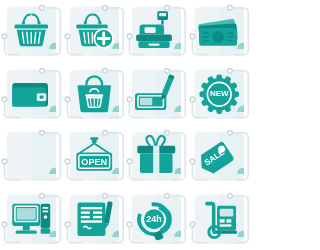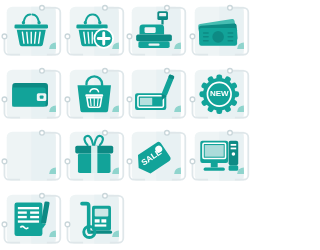--- a/index.html
+++ b/index.html
@@ -264,20 +264,42 @@
   <rect x="6" y="6" width="44" height="44" rx="5" ry="5" fill="#eef4f5"></rect>
   <rect x="28" y="6" width="22" height="44" fill="#e4eef0" opacity=".55"></rect>
   <path d="M44 44 h6 v-6 a6 6 0 0 1 -6 6 z" fill="#8fd4cd"></path>
   <path d="M50 44 v-6 a6 6 0 0 0 -6 6 z" fill="#8fd4cd"></path>
   <path d="M38 7 h12 a4 4 0 0 1 4 4 v34 a4 4 0 0 1 -4 4 h-8" fill="none" stroke="#dfe7ea" stroke-width="1.6"></path>
   <path d="M18 49 h-10 a4 4 0 0 1 -4 -4 v-12" fill="none" stroke="#dfe7ea" stroke-width="1.6"></path>
   <circle cx="37.6" cy="7" r="2.1" fill="#ffffff" stroke="#c9d6da" stroke-width="1.2"></circle>
   <circle cx="4" cy="32.6" r="2.1" fill="#ffffff" stroke="#c9d6da" stroke-width="1.2"></circle>
 
   <g>
+    <rect x="24.4" y="11" width="7.2" height="2.4" rx="1.2" fill="#12a399"></rect>
+    <circle cx="28" cy="14.6" r="2.2" fill="#12a399"></circle>
+    <path d="M28 16.6 L15 25 M28 16.6 L41 25" stroke="#12a399" stroke-width="1.6" fill="none"></path>
+    <rect x="12" y="24.6" width="32" height="16.4" rx="2.2" fill="#12a399"></rect>
+    <rect x="14.2" y="26.8" width="27.6" height="12" rx="1.4" fill="none" stroke="#ffffff" stroke-width="1.3"></rect>
+  </g>
+      <text class="lbl" x="28" y="35.6" text-anchor="middle" font-size="8.2" fill="#ffffff" transform="rotate(0 28 35.6)">OPEN</text>
+    </svg>
+    </div>
+    <div class="tile">
+      <svg viewBox="0 0 56 56" xmlns="http://www.w3.org/2000/svg">
+
+  <rect x="6" y="6" width="44" height="44" rx="5" ry="5" fill="#eef4f5"></rect>
+  <rect x="28" y="6" width="22" height="44" fill="#e4eef0" opacity=".55"></rect>
+  <path d="M44 44 h6 v-6 a6 6 0 0 1 -6 6 z" fill="#8fd4cd"></path>
+  <path d="M50 44 v-6 a6 6 0 0 0 -6 6 z" fill="#8fd4cd"></path>
+  <path d="M38 7 h12 a4 4 0 0 1 4 4 v34 a4 4 0 0 1 -4 4 h-8" fill="none" stroke="#dfe7ea" stroke-width="1.6"></path>
+  <path d="M18 49 h-10 a4 4 0 0 1 -4 -4 v-12" fill="none" stroke="#dfe7ea" stroke-width="1.6"></path>
+  <circle cx="37.6" cy="7" r="2.1" fill="#ffffff" stroke="#c9d6da" stroke-width="1.2"></circle>
+  <circle cx="4" cy="32.6" r="2.1" fill="#ffffff" stroke="#c9d6da" stroke-width="1.2"></circle>
+
+  <g>
     <path d="M22 18 q-5 -6 -1 -8 q4 -2 6 8" fill="none" stroke="#12a399" stroke-width="1.9" stroke-linecap="round"></path>
     <path d="M33 18 q5 -6 1 -8 q-4 -2 -6 8" fill="none" stroke="#12a399" stroke-width="1.9" stroke-linecap="round"></path>
     <rect x="11" y="18.6" width="34" height="7" rx="1.6" fill="#0d8a84"></rect>
     <rect x="13.4" y="25.6" width="29.2" height="17.4" rx="1.6" fill="#12a399"></rect>
     <rect x="25.2" y="18.6" width="5.6" height="24.4" fill="#ffffff" opacity=".85"></rect>
   </g>
 
     </svg>
     </div>
     <div class="tile">
@@ -365,20 +387,41 @@
   <rect x="6" y="6" width="44" height="44" rx="5" ry="5" fill="#eef4f5"></rect>
   <rect x="28" y="6" width="22" height="44" fill="#e4eef0" opacity=".55"></rect>
   <path d="M44 44 h6 v-6 a6 6 0 0 1 -6 6 z" fill="#8fd4cd"></path>
   <path d="M50 44 v-6 a6 6 0 0 0 -6 6 z" fill="#8fd4cd"></path>
   <path d="M38 7 h12 a4 4 0 0 1 4 4 v34 a4 4 0 0 1 -4 4 h-8" fill="none" stroke="#dfe7ea" stroke-width="1.6"></path>
   <path d="M18 49 h-10 a4 4 0 0 1 -4 -4 v-12" fill="none" stroke="#dfe7ea" stroke-width="1.6"></path>
   <circle cx="37.6" cy="7" r="2.1" fill="#ffffff" stroke="#c9d6da" stroke-width="1.2"></circle>
   <circle cx="4" cy="32.6" r="2.1" fill="#ffffff" stroke="#c9d6da" stroke-width="1.2"></circle>
 
   <g>
+    <circle cx="26" cy="28" r="13.4" fill="none" stroke="#12a399" stroke-width="3.4" stroke-dasharray="56 14" transform="rotate(-40 26 28)"></circle>
+    <circle cx="26" cy="28" r="9" fill="#12a399"></circle>
+    <path d="M32 15 q10 4 10 13 q0 9 -8 13 l-3 -4 q6 -3 6 -9 q0 -6 -7 -9 z" fill="#12a399"></path>
+    <path d="M31 38 l3 4.6 a2 2 0 0 1 -1 3 l-3 1 a2 2 0 0 1 -2.6 -1 l-2 -4.4 z" fill="#0d8a84"></path>
+  </g>
+      <text class="lbl" x="26" y="30.8" text-anchor="middle" font-size="8" fill="#ffffff" transform="rotate(0 26 30.8)">24h</text>
+    </svg>
+    </div>
+    <div class="tile">
+      <svg viewBox="0 0 56 56" xmlns="http://www.w3.org/2000/svg">
+
+  <rect x="6" y="6" width="44" height="44" rx="5" ry="5" fill="#eef4f5"></rect>
+  <rect x="28" y="6" width="22" height="44" fill="#e4eef0" opacity=".55"></rect>
+  <path d="M44 44 h6 v-6 a6 6 0 0 1 -6 6 z" fill="#8fd4cd"></path>
+  <path d="M50 44 v-6 a6 6 0 0 0 -6 6 z" fill="#8fd4cd"></path>
+  <path d="M38 7 h12 a4 4 0 0 1 4 4 v34 a4 4 0 0 1 -4 4 h-8" fill="none" stroke="#dfe7ea" stroke-width="1.6"></path>
+  <path d="M18 49 h-10 a4 4 0 0 1 -4 -4 v-12" fill="none" stroke="#dfe7ea" stroke-width="1.6"></path>
+  <circle cx="37.6" cy="7" r="2.1" fill="#ffffff" stroke="#c9d6da" stroke-width="1.2"></circle>
+  <circle cx="4" cy="32.6" r="2.1" fill="#ffffff" stroke="#c9d6da" stroke-width="1.2"></circle>
+
+  <g>
     <path d="M17 14 h4 a2 2 0 0 1 2 2 v22" fill="none" stroke="#12a399" stroke-width="3.2" stroke-linecap="round"></path>
     <rect x="26" y="16" width="17" height="22" rx="1.6" fill="#12a399"></rect>
     <rect x="28.4" y="18.6" width="12.2" height="7" rx="0.9" fill="#eef4f5" opacity=".85"></rect>
     <g fill="#ffffff">
       <rect x="28.4" y="28" width="4.4" height="3"></rect>
       <rect x="34.4" y="28" width="4.4" height="3"></rect>
       <rect x="28.4" y="32.6" width="10.4" height="2"></rect>
     </g>
     <rect x="22" y="38" width="22" height="3" rx="1.4" fill="#0d8a84"></rect>
     <circle cx="23.6" cy="39.4" r="5" fill="none" stroke="#12a399" stroke-width="2.6"></circle>

